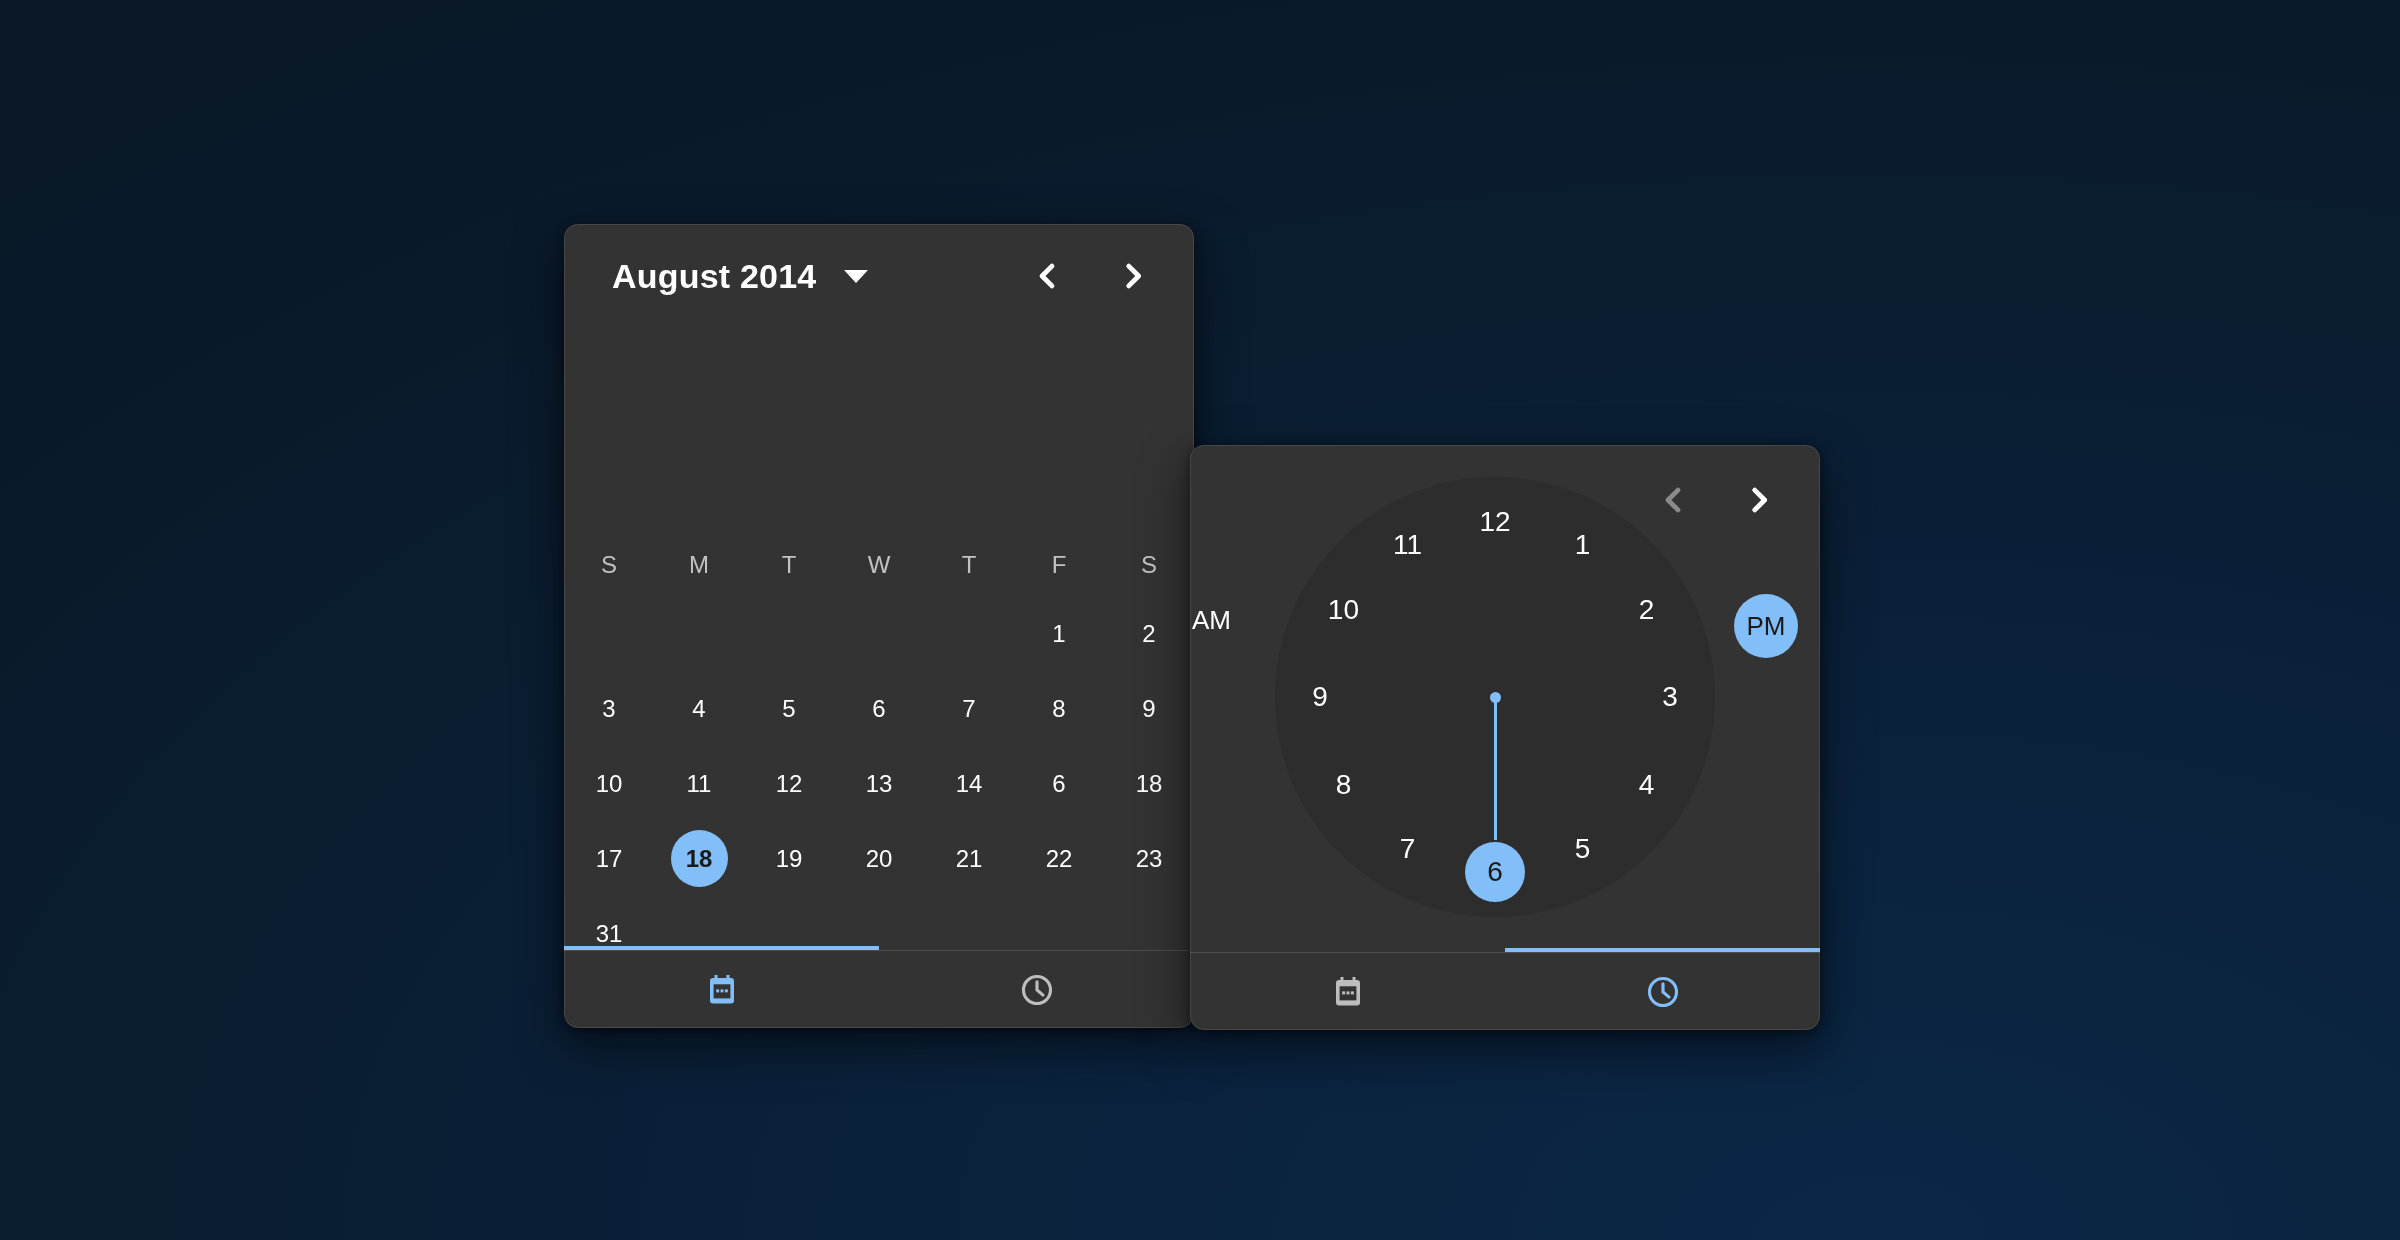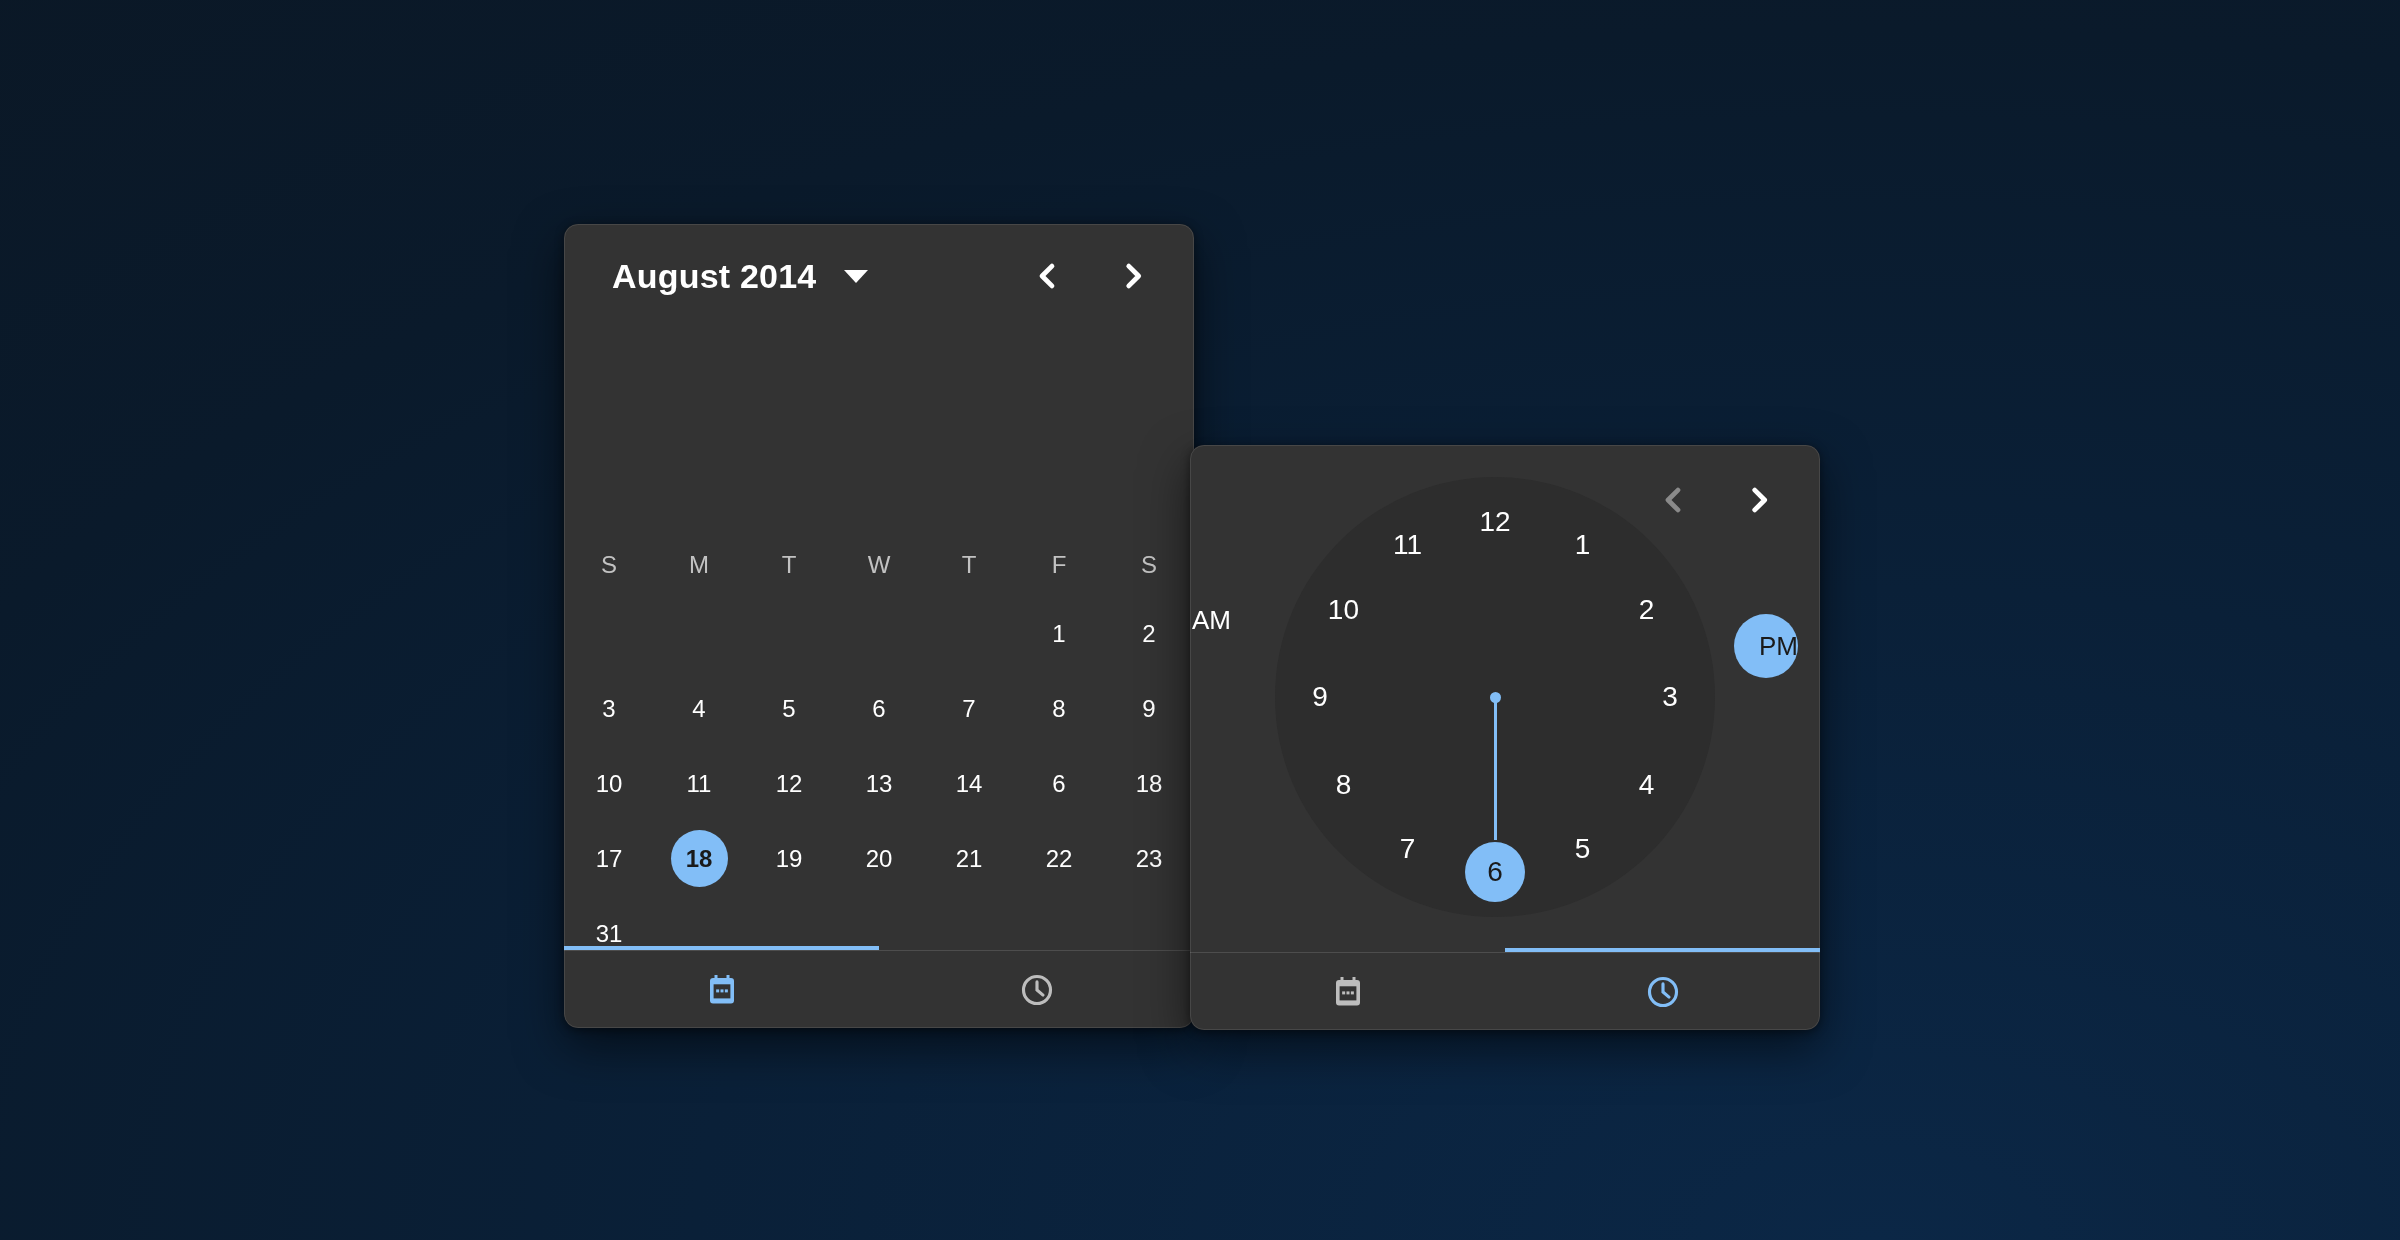--- a/index.html
+++ b/index.html
@@ -129,21 +129,21 @@
     background:#82bef7;
   }
 
   .ampm {
     position:absolute; display:flex; align-items:center; justify-content:center;
     width:64px; height:64px; border-radius:50%;
     color:#ffffff; font-size:26px; cursor:pointer; user-select:none;
   }
   .ampm.selected { background:#82bef7; color:#1a1a1a; }
   #am-btn { left:2px; top:160px; width:auto; height:auto; border-radius:0;align-items:flex-end; }
-  #pm-btn { right:22px; top:169px;justify-content:flex-end; }
+  #pm-btn { right:22px; top:149px; }
 </style>
 </head>
 <body>
 
 <div id="stage">
 
   <div class="panel" id="calendar-panel">
 
     <div class="cal-header">
       <div class="cal-title-wrap">

